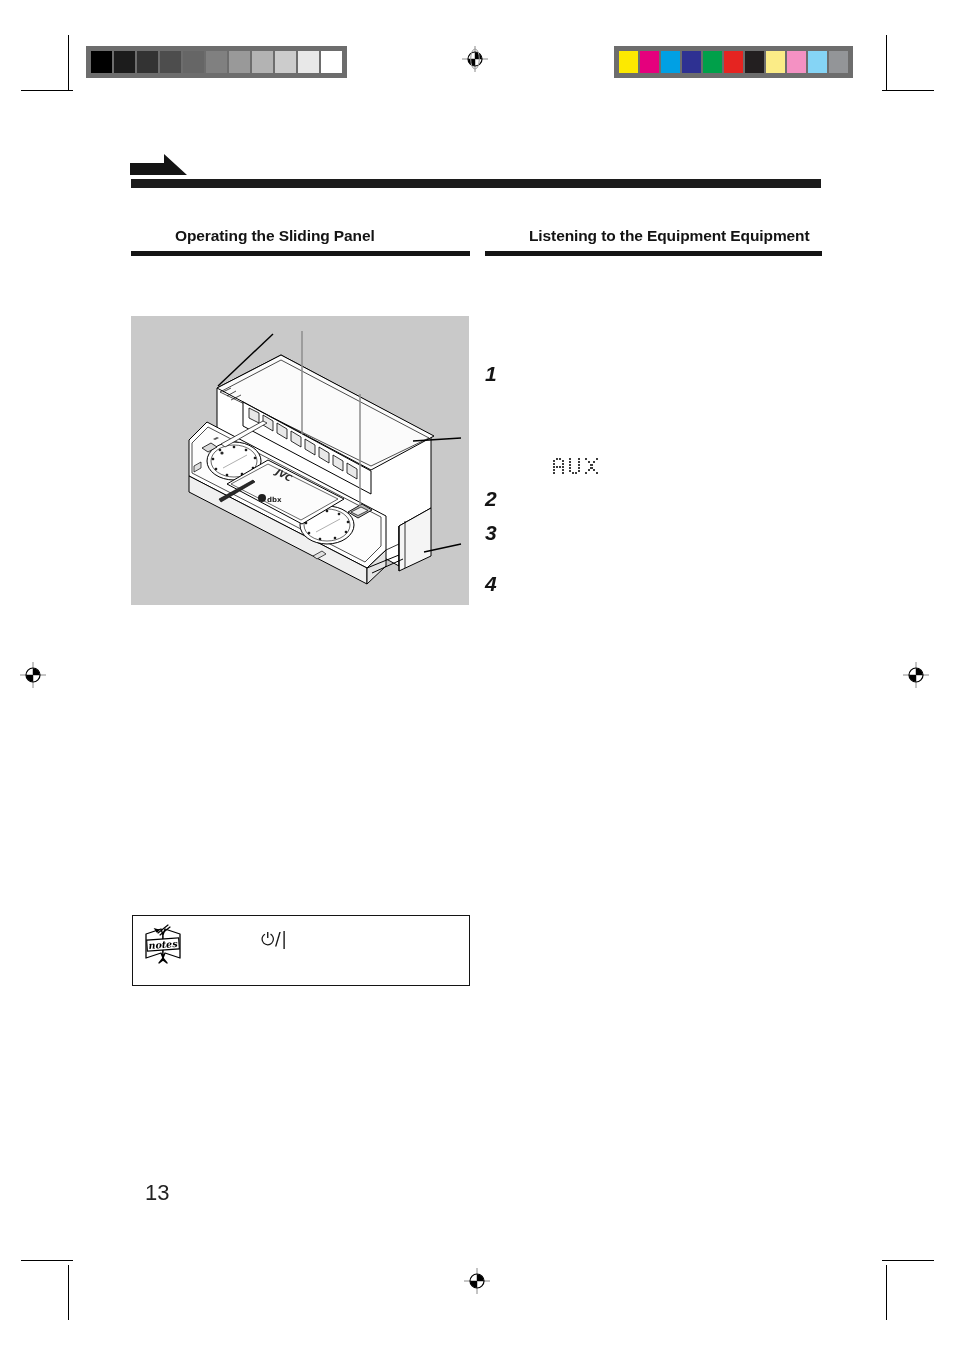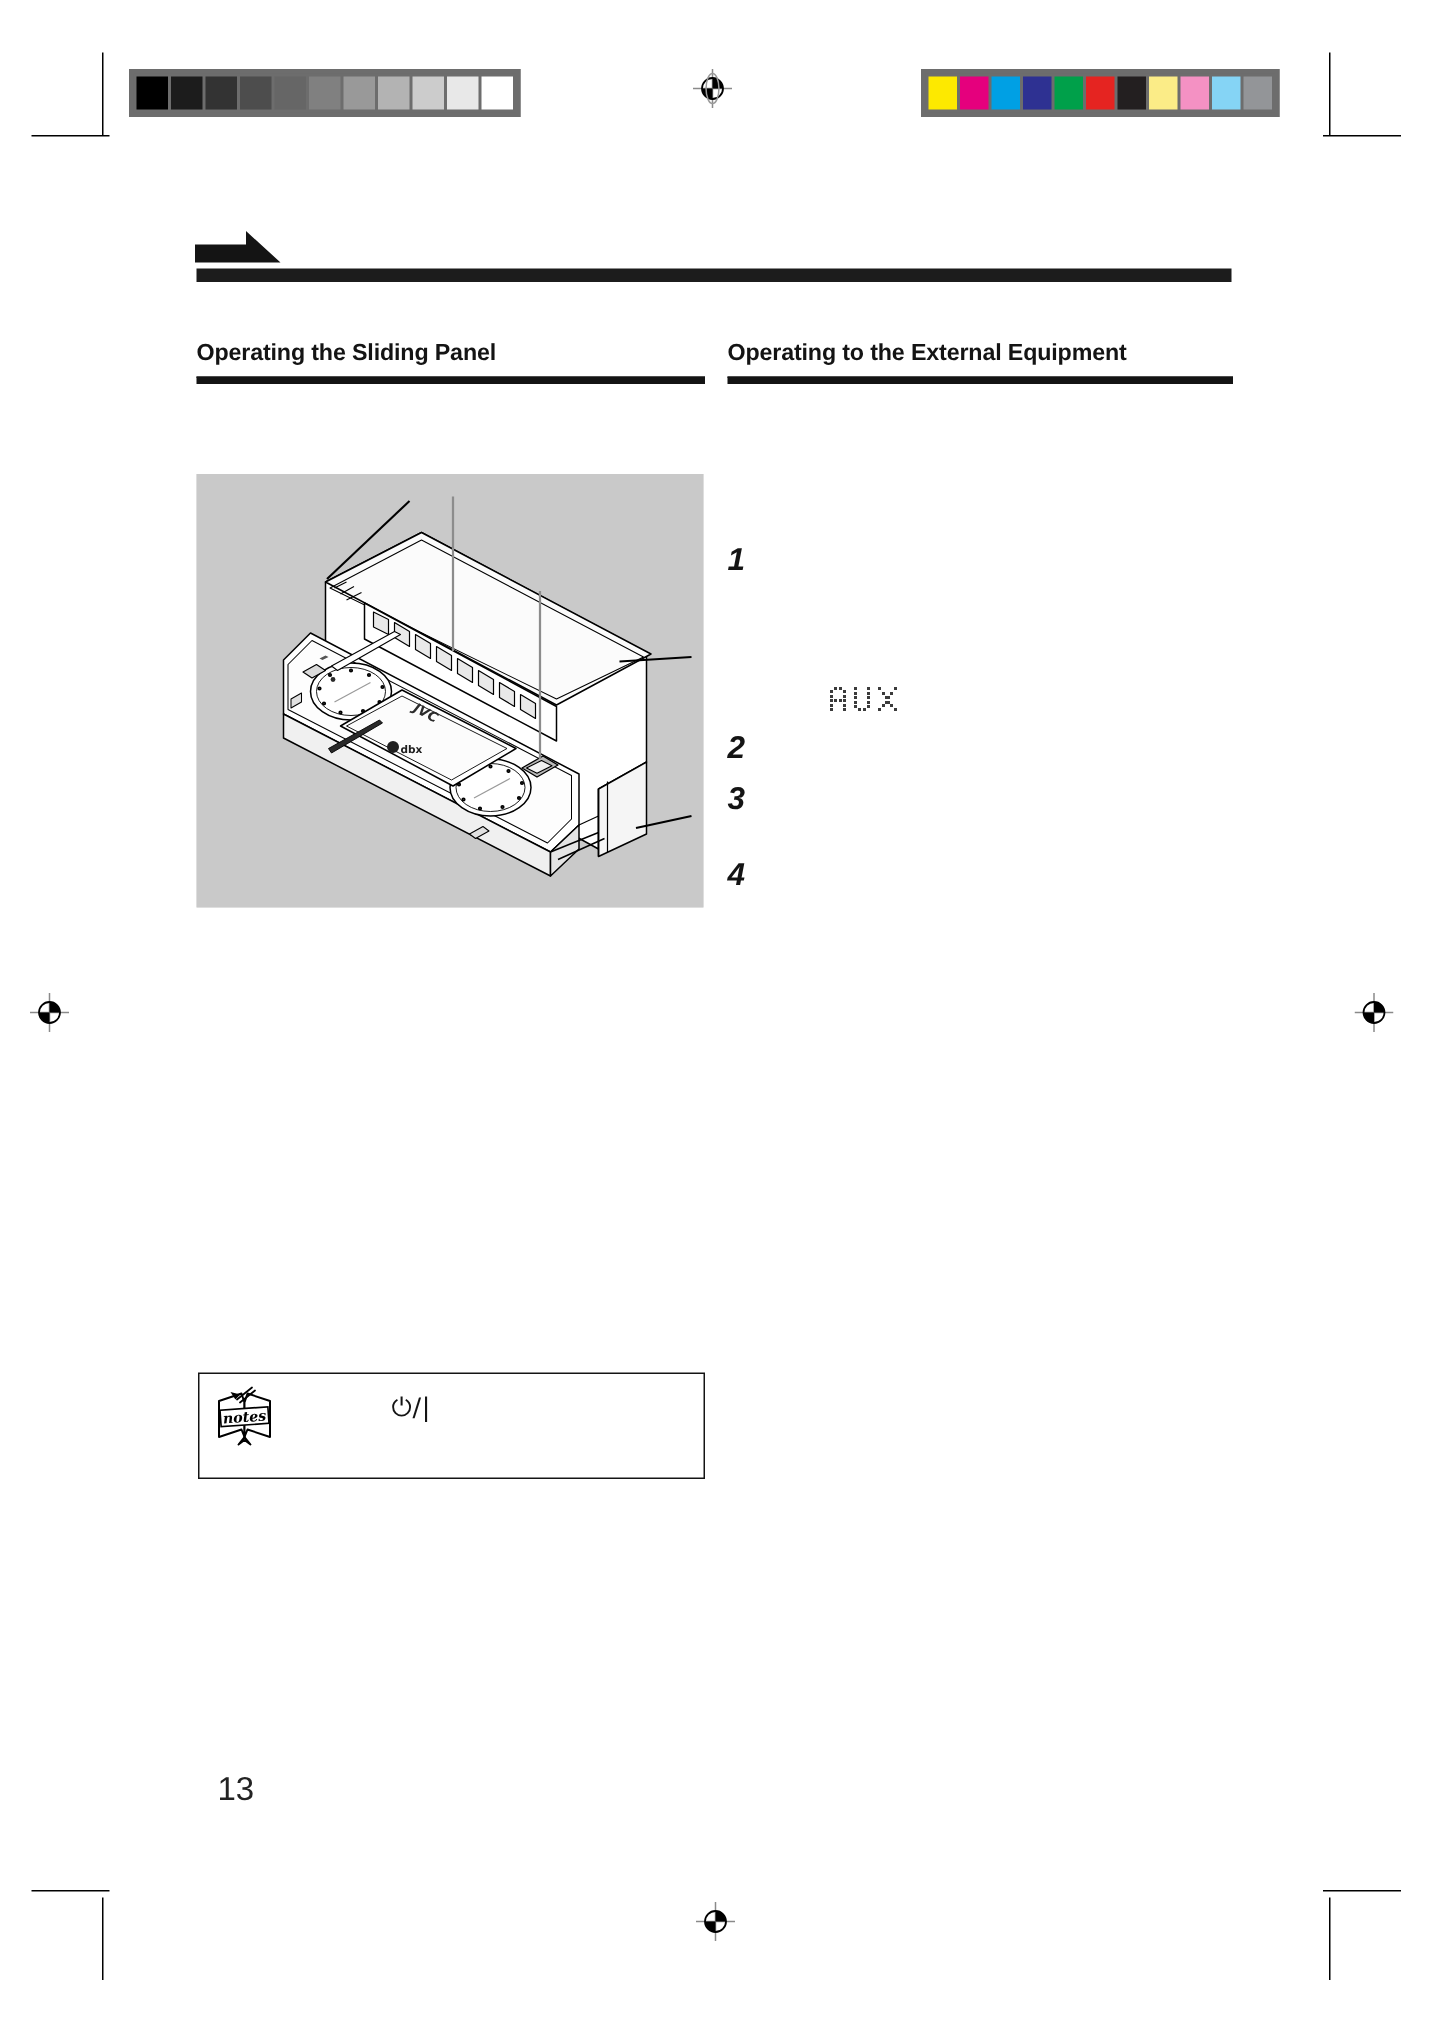--- a/index.html
+++ b/index.html
@@ -71,20 +71,21 @@
     background: #1c1c1c;
   }
 
   .section-head {
     position: absolute;
     font-weight: bold;
     font-size: 15.5px;
     letter-spacing: -0.1px;
     color: #141414;
     white-space: nowrap;
+    margin-left: 44px;
   }
   .section-rule {
     position: absolute;
     height: 4px;
     background: #141414;
     border-top: 1px solid #141414;
   }
 
   #head-left  { left: 131px; top: 227px; }
   #rule-left  { left: 131px; top: 251px; width: 339px; }
@@ -258,21 +259,21 @@
     <svg width="58" height="22" viewBox="0 0 58 22">
       <path d="M0 9 L34 9 L34 0 L57 21 L0 21 Z" fill="#141414"></path>
     </svg>
   </div>
 
   <div class="top-rule"></div>
 
   <div class="section-head" id="head-left">Operating the Sliding Panel</div>
   <div class="section-rule" id="rule-left"></div>
 
-  <div class="section-head" id="head-right">Operating to the External Equipment</div>
+  <div class="section-head" id="head-right">Listening to the Equipment Equipment</div>
   <div class="section-rule" id="rule-right"></div>
 
   <div id="illustration">
     <svg width="338" height="289" viewBox="0 0 338 289">
       <rect x="0" y="0" width="338" height="289" fill="#c9c9c9"></rect>
 
       <g fill="#ffffff" stroke="#000000" stroke-width="1" stroke-linejoin="round">
 
         <path d="M86 72 L150 39 L300 119 L300 192 L268 210 L268 250 L86 150 Z" fill="#ffffff"></path>
 

